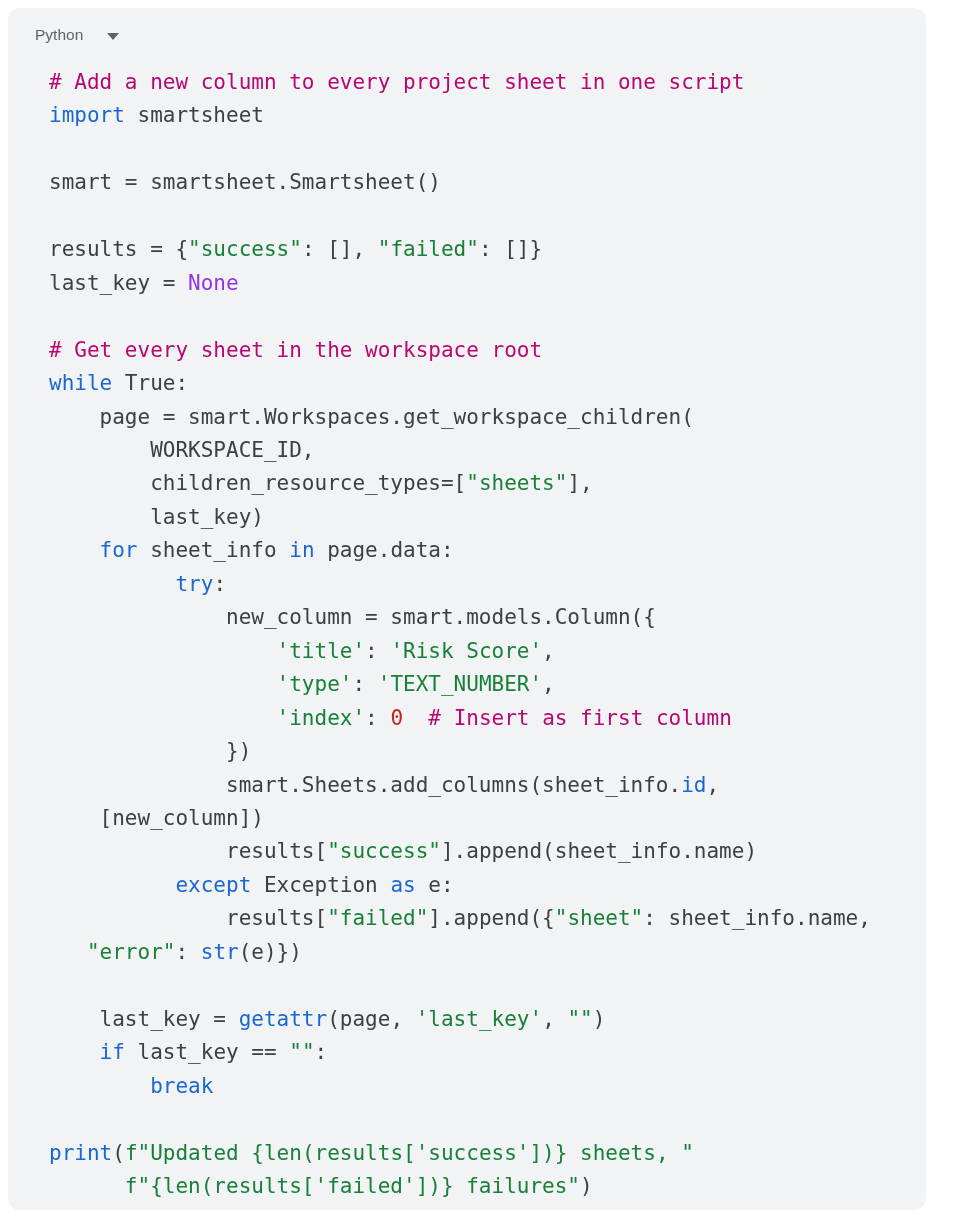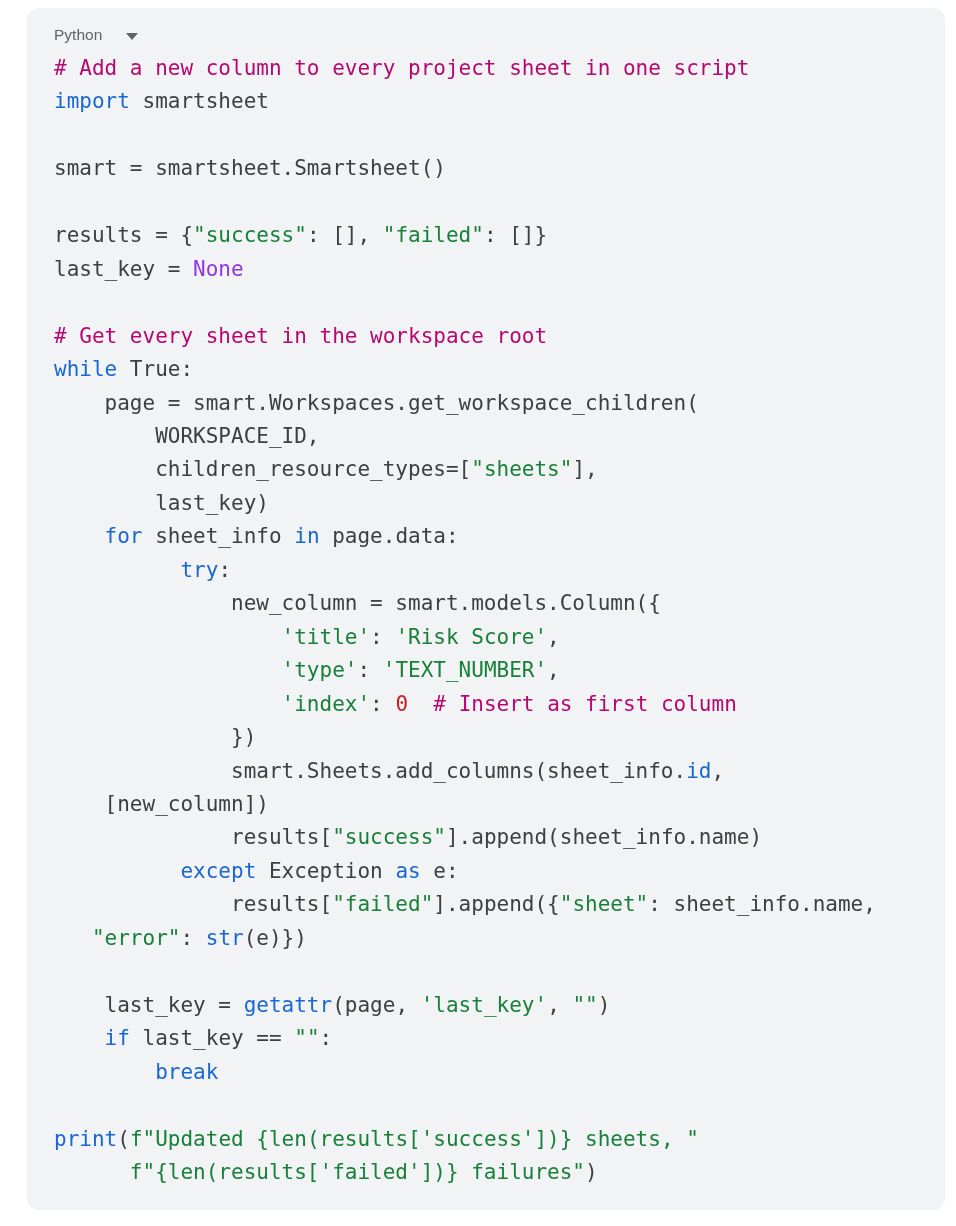--- a/index.html
+++ b/index.html
@@ -5,21 +5,21 @@
   * { box-sizing: border-box; }
   html, body {
     margin: 0; padding: 0;
     width: 956px; height: 1226px;
     background: #ffffff;
     overflow: hidden;
     font-family: "Liberation Sans", sans-serif;
   }
   .card {
     position: absolute;
-    left: 27px; top: 8px;
+    left: 8px; top: 8px;
     width: 918px; height: 1202px;
     background: var(--card_bg, #f1f3f4);
     border-radius: 12px;
   }
   .lang-bar {
     display: flex;
     align-items: center;
     gap: 24px;
     padding: 16px 27px 0 27px;
     height: 38px;
@@ -29,21 +29,21 @@
     user-select: none;
   }
   .caret {
     width: 0; height: 0;
     border-left: 6px solid transparent;
     border-right: 6px solid transparent;
     border-top: 7px solid var(--label_gray, #5f6368);
     margin-top: 2px;
   }
   pre.code {
-    margin: 0;
+    margin: 14px;
     padding: 6px 20px 0 27px;
     font-family: "DejaVu Sans Mono", "Liberation Mono", monospace;
     font-size: 21px;
     line-height: 33.45px;
     white-space: pre;
     color: var(--plain, #3c4043);
   }
   .tok-p { color: var(--plain, #3c4043); }
   .tok-k { color: var(--keyword, #1967d2); }
   .tok-s { color: var(--string, #188038); }

